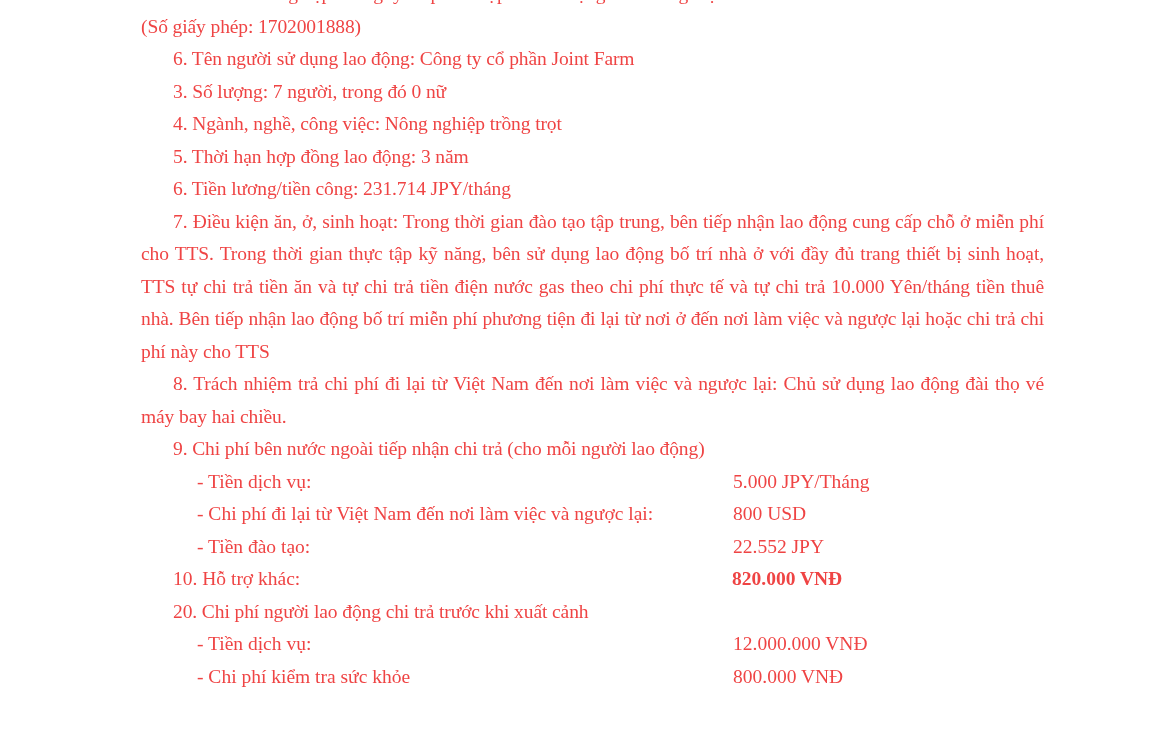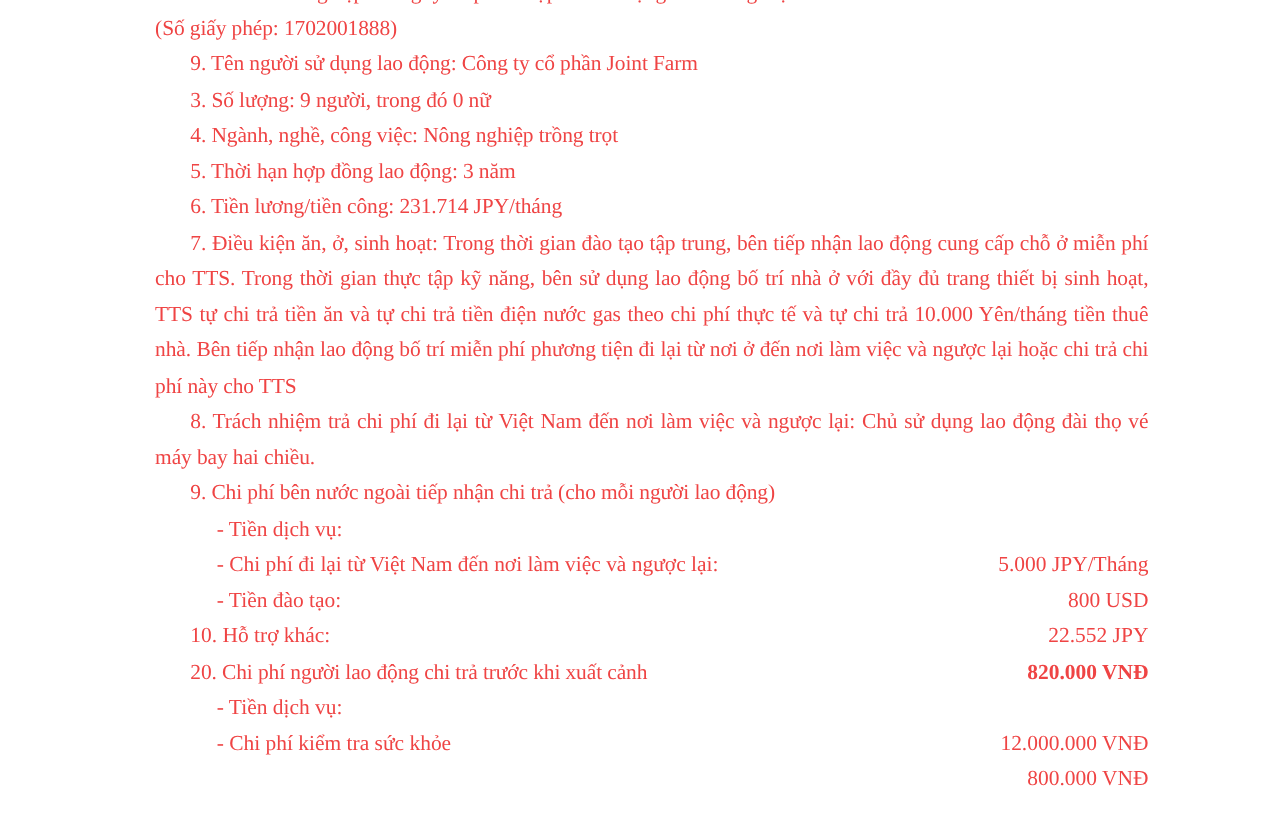--- a/index.html
+++ b/index.html
@@ -29,38 +29,37 @@
     text-align: justify;
     letter-spacing: -0.1px;
   }
   .indent { text-indent: 32px; }
   .noind { text-indent: 0; }
   .row {
     display: flex;
     line-height: 32.5px;
     height: 32.5px;
     white-space: nowrap;
-    flex-direction: column;
   }
   .row .lbl { width: 592px; flex: none; }
   .row.sub .lbl { padding-left: 56px; width: 536px; }
   .row.main .lbl { padding-left: 32px; width: 559px; }
   .row.main .val { margin-left: 0; font-weight: bold; }
   .row .val { flex: none; text-align: right; }
   .row.sub .val { margin-left: 0; }
 </style>
 </head>
 <body>
 
 <div class="page">
   <div class="body">
     <p class="indent">1. Tên doanh nghiệp: Công ty cổ phần Hợp tác lao động và thương mại Vilaco</p>
     <p class="noind">(Số giấy phép: 1702001888)</p>
-    <p class="indent">9. Tên người sử dụng lao động: Công ty cổ phần Joint Farm</p>
-    <p class="indent">3. Số lượng: 9 người, trong đó 0 nữ</p>
+    <p class="indent">6. Tên người sử dụng lao động: Công ty cổ phần Joint Farm</p>
+    <p class="indent">3. Số lượng: 7 người, trong đó 0 nữ</p>
     <p class="indent">4. Ngành, nghề, công việc: Nông nghiệp trồng trọt</p>
     <p class="indent">5. Thời hạn hợp đồng lao động: 3 năm</p>
     <p class="indent">6. Tiền lương/tiền công: 231.714 JPY/tháng</p>
     <p class="indent">7. Điều kiện ăn, ở, sinh hoạt: Trong thời gian đào tạo tập trung, bên tiếp nhận lao động cung cấp chỗ ở miễn phí cho TTS. Trong thời gian thực tập kỹ năng, bên sử dụng lao động bố trí nhà ở với đầy đủ trang thiết bị sinh hoạt, TTS tự chi trả tiền ăn và tự chi trả tiền điện nước gas theo chi phí thực tế và tự chi trả 10.000 Yên/tháng tiền thuê nhà. Bên tiếp nhận lao động bố trí miễn phí phương tiện đi lại từ nơi ở đến nơi làm việc và ngược lại hoặc chi trả chi phí này cho TTS</p>
     <p class="indent">8. Trách nhiệm trả chi phí đi lại từ Việt Nam đến nơi làm việc và ngược lại: Chủ sử dụng lao động đài thọ vé máy bay hai chiều.</p>
     <p class="indent">9. Chi phí bên nước ngoài tiếp nhận chi trả (cho mỗi người lao động)</p>
 
     <div class="row sub">
       <span class="lbl">- Tiền dịch vụ:</span>
       <span class="val">5.000 JPY/Tháng</span>

